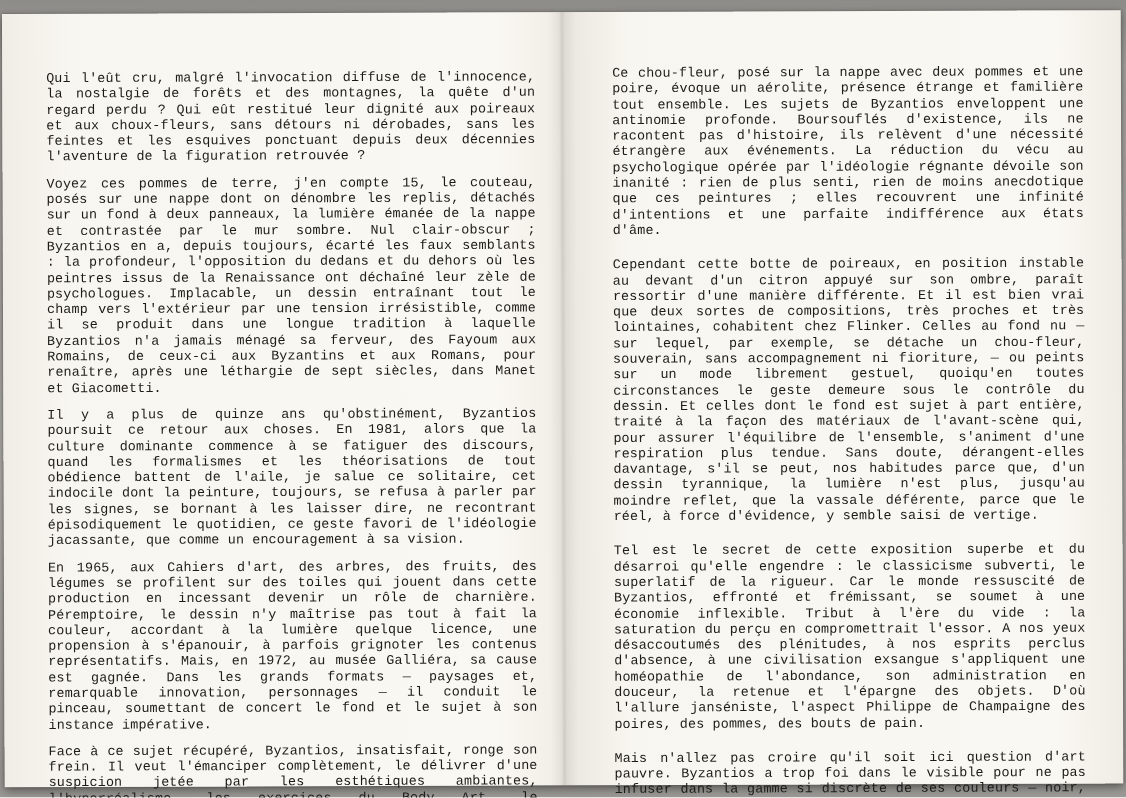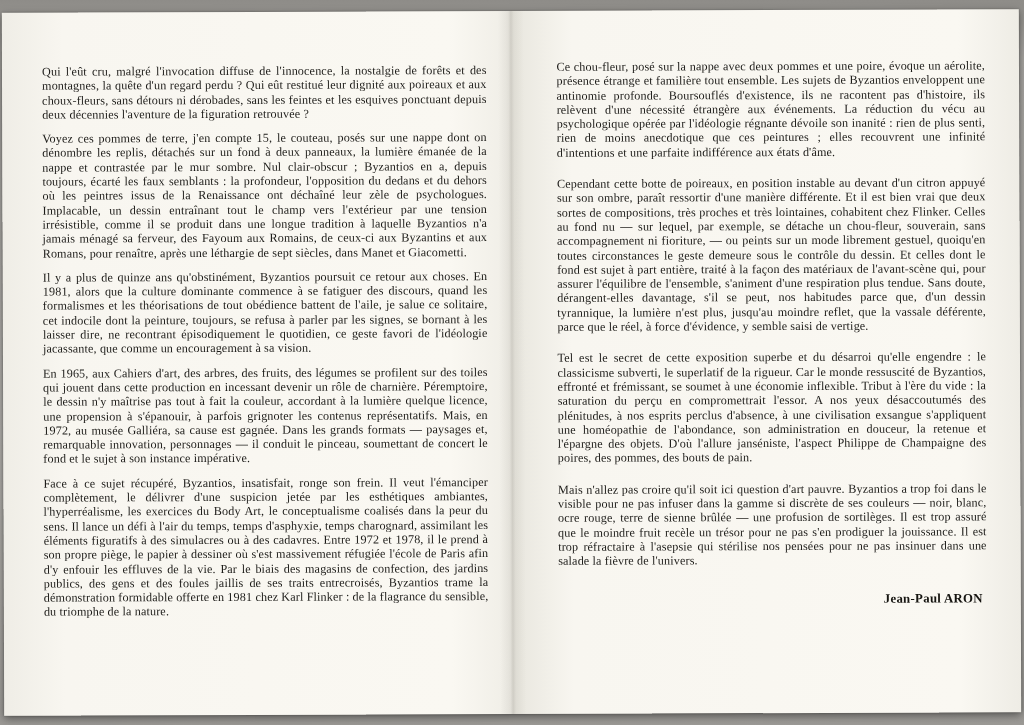--- a/index.html
+++ b/index.html
@@ -8,20 +8,21 @@
     width: 1024px;
     height: 725px;
     overflow: hidden;
     font-family: "Liberation Serif", "DejaVu Serif", serif;
   }
   .scan {
     position: relative;
     width: 1024px;
     height: 725px;
     background: linear-gradient(180deg, #8e8c88 0%, #a5a39f 8%, #b3b1ad 60%, #9c9a96 100%);
+    font-family: Liberation Mono, monospace;
   }
   .spread {
     position: absolute;
     left: 3px;
     top: 11px;
     width: 1017px;
     height: 703px;
     background:
       linear-gradient(90deg, #efede6 0%, #f8f6f0 6%, #faf8f2 44%, #f0eee7 49.6%, #e9e7df 50.4%, #f8f6f0 56%, #faf8f2 94%, #eeece5 100%);
     box-shadow: 0 3px 9px rgba(20,20,20,0.5), 0 0 2px rgba(0,0,0,0.35);

